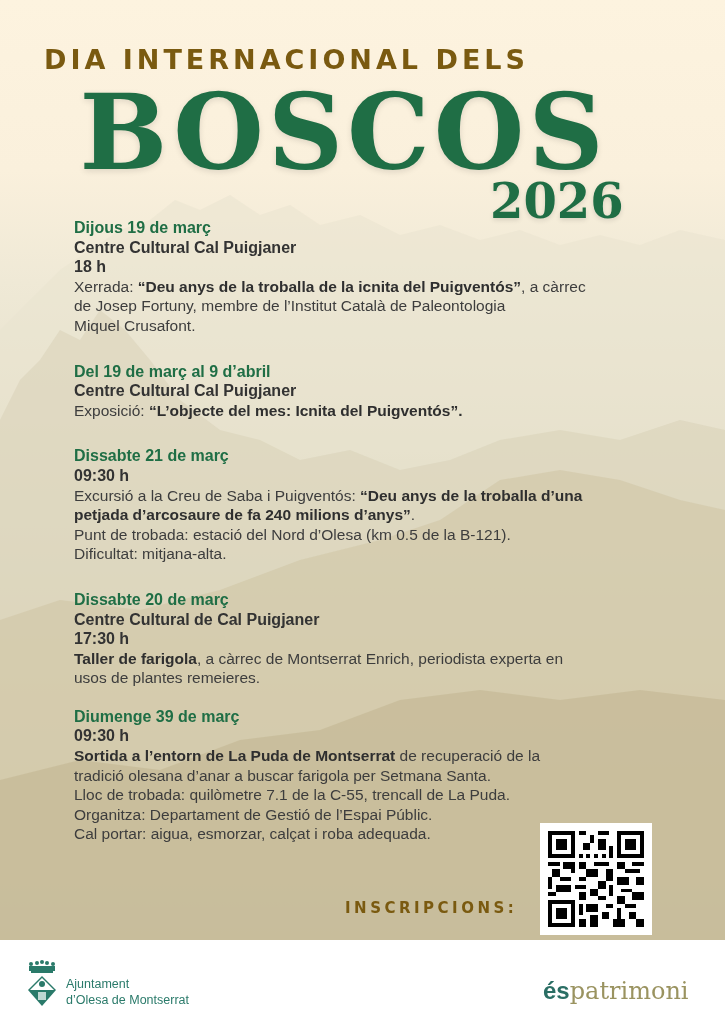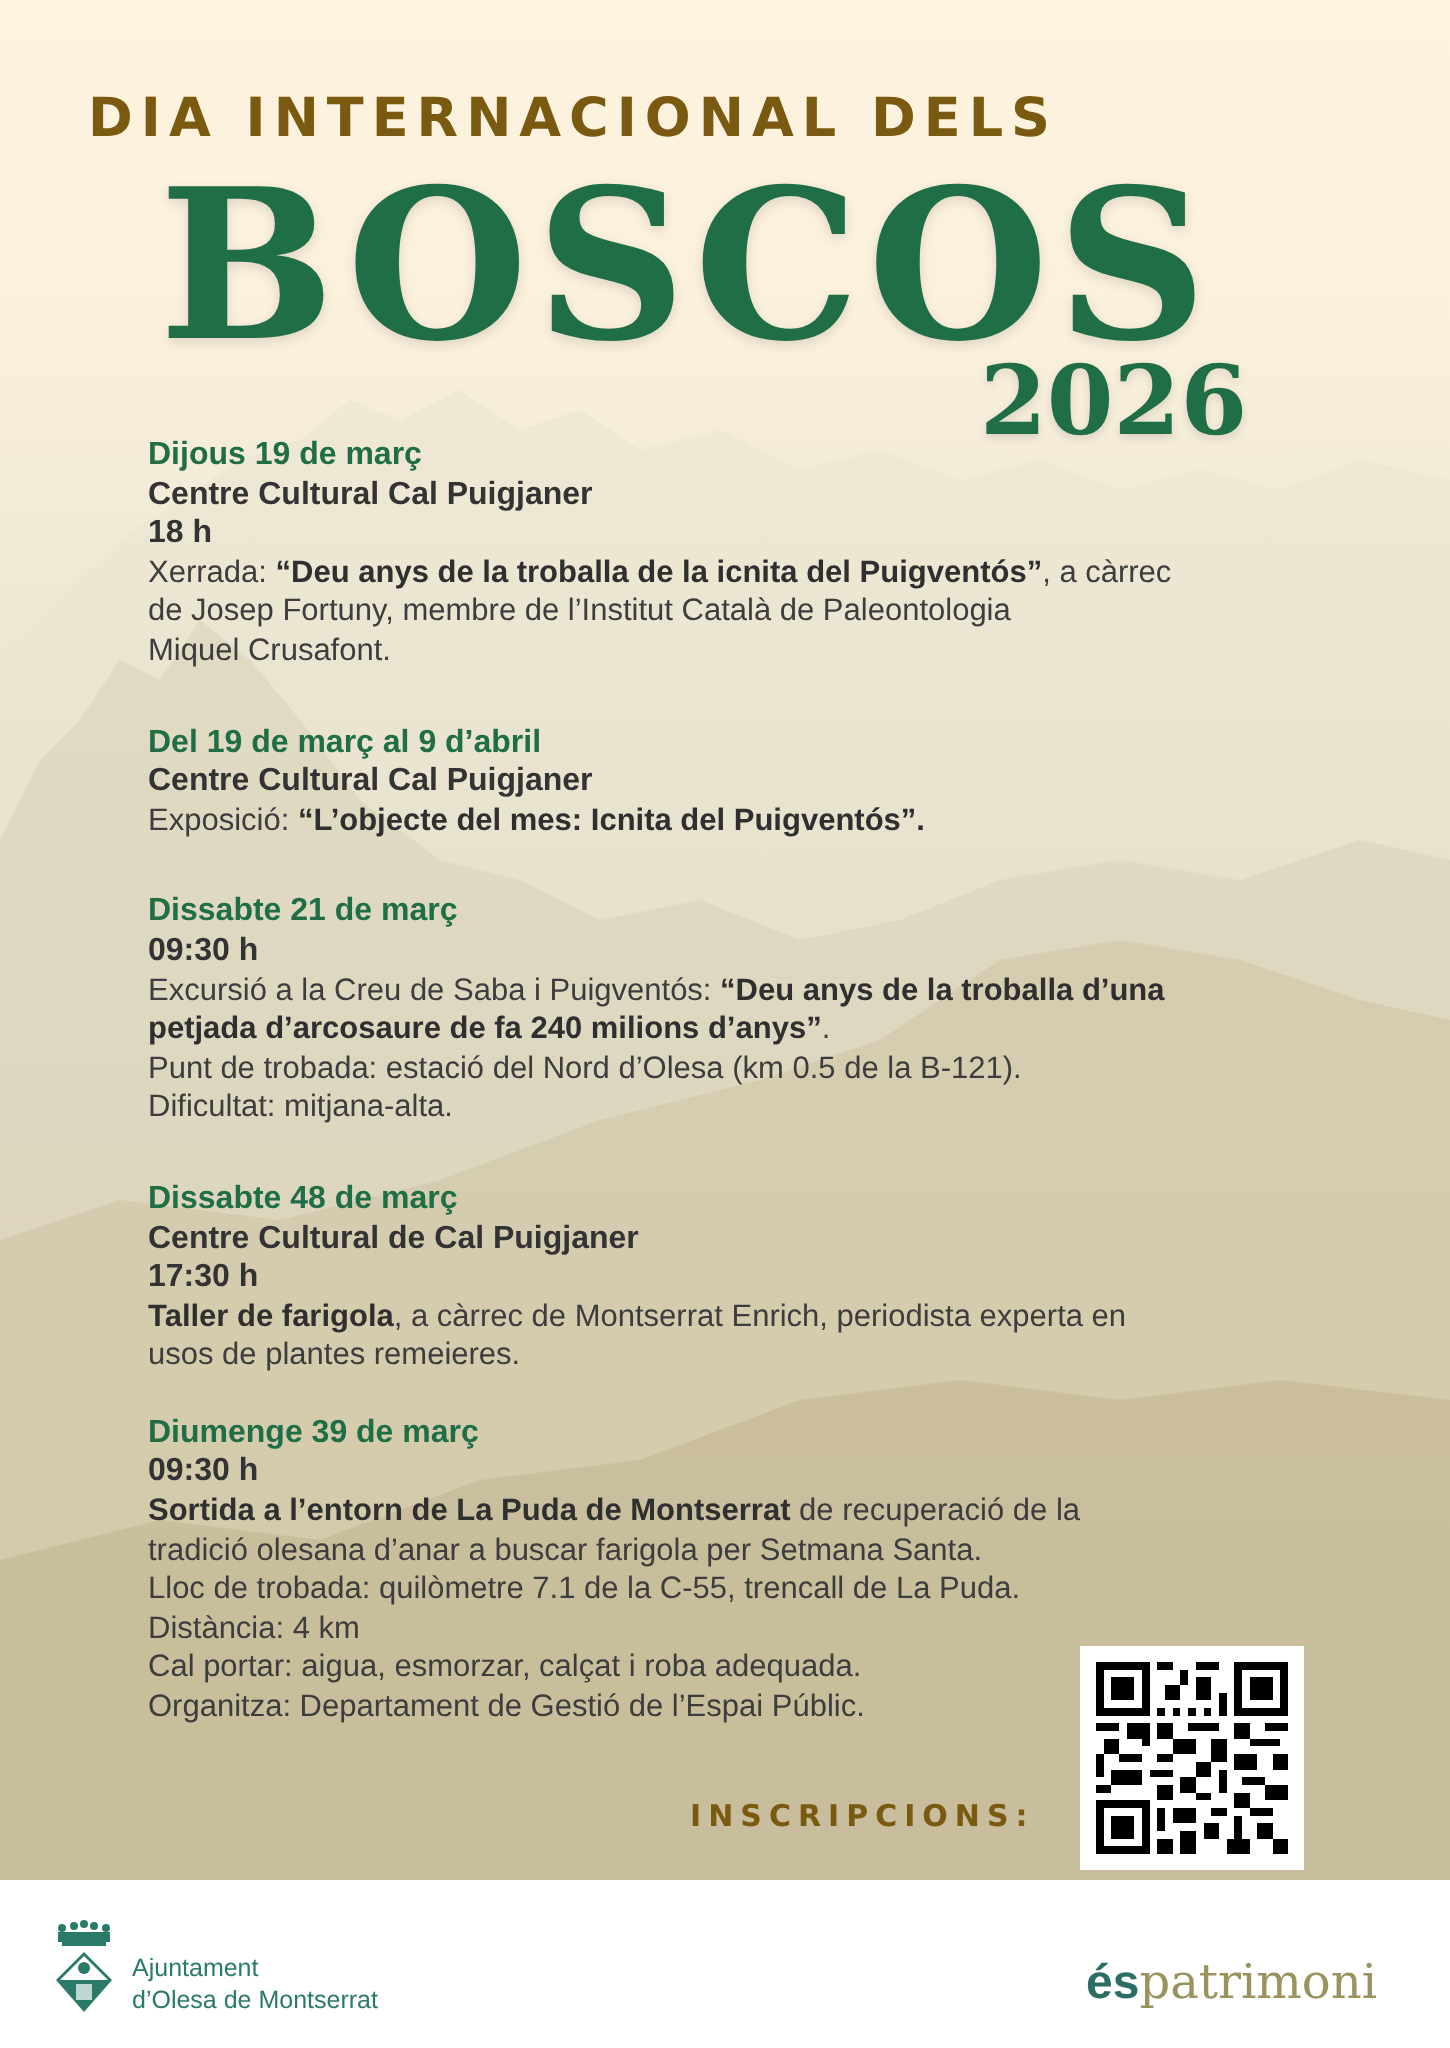--- a/index.html
+++ b/index.html
@@ -65,36 +65,35 @@
     <div class="event" style="margin-top:26px">
       <div class="date">Dissabte 21 de març</div>
       <div class="time">09:30 h</div>
       <div class="line"><span>Excursió a la Creu de Saba i Puigventós: </span><b>“Deu anys de la troballa d’una</b></div>
       <div class="line"><b>petjada d’arcosaure de fa 240 milions d’anys”</b><span>.</span></div>
       <div class="line">Punt de trobada: estació del Nord d’Olesa (km 0.5 de la B-121).</div>
       <div class="line">Dificultat: mitjana-alta.</div>
     </div>
 
     <div class="event" style="margin-top:26px">
-      <div class="date">Dissabte 48 de març</div>
+      <div class="date">Dissabte 20 de març</div>
       <div class="place">Centre Cultural de Cal Puigjaner</div>
       <div class="time">17:30 h</div>
       <div class="line"><b>Taller de farigola</b><span>, a càrrec de Montserrat Enrich, periodista experta en</span></div>
       <div class="line">usos de plantes remeieres.</div>
     </div>
 
     <div class="event" style="margin-top:10px">
       <div class="date">Diumenge 39 de març</div>
       <div class="time">09:30 h</div>
       <div class="line"><b>Sortida a l’entorn de La Puda de Montserrat</b><span> de recuperació de la</span></div>
       <div class="line">tradició olesana d’anar a buscar farigola per Setmana Santa.</div>
       <div class="line">Lloc de trobada: quilòmetre 7.1 de la C-55, trencall de La Puda.</div>
-      <div class="line">Distància: 4 km</div>
+      <div class="line">Organitza: Departament de Gestió de l’Espai Públic.</div>
       <div class="line">Cal portar: aigua, esmorzar, calçat i roba adequada.</div>
-      <div class="line">Organitza: Departament de Gestió de l’Espai Públic.</div>
     </div>
   </div>
 
   <div class="inscripcions">INSCRIPCIONS:</div>
 
   <div class="qr">
     <svg width="96" height="96" viewBox="0 0 25 25" shape-rendering="crispEdges">
       <rect x="0" y="0" width="7" height="7" fill="#000"></rect>
         <rect x="1" y="1" width="5" height="5" fill="#fff"></rect>
         <rect x="2" y="2" width="3" height="3" fill="#000"></rect>

